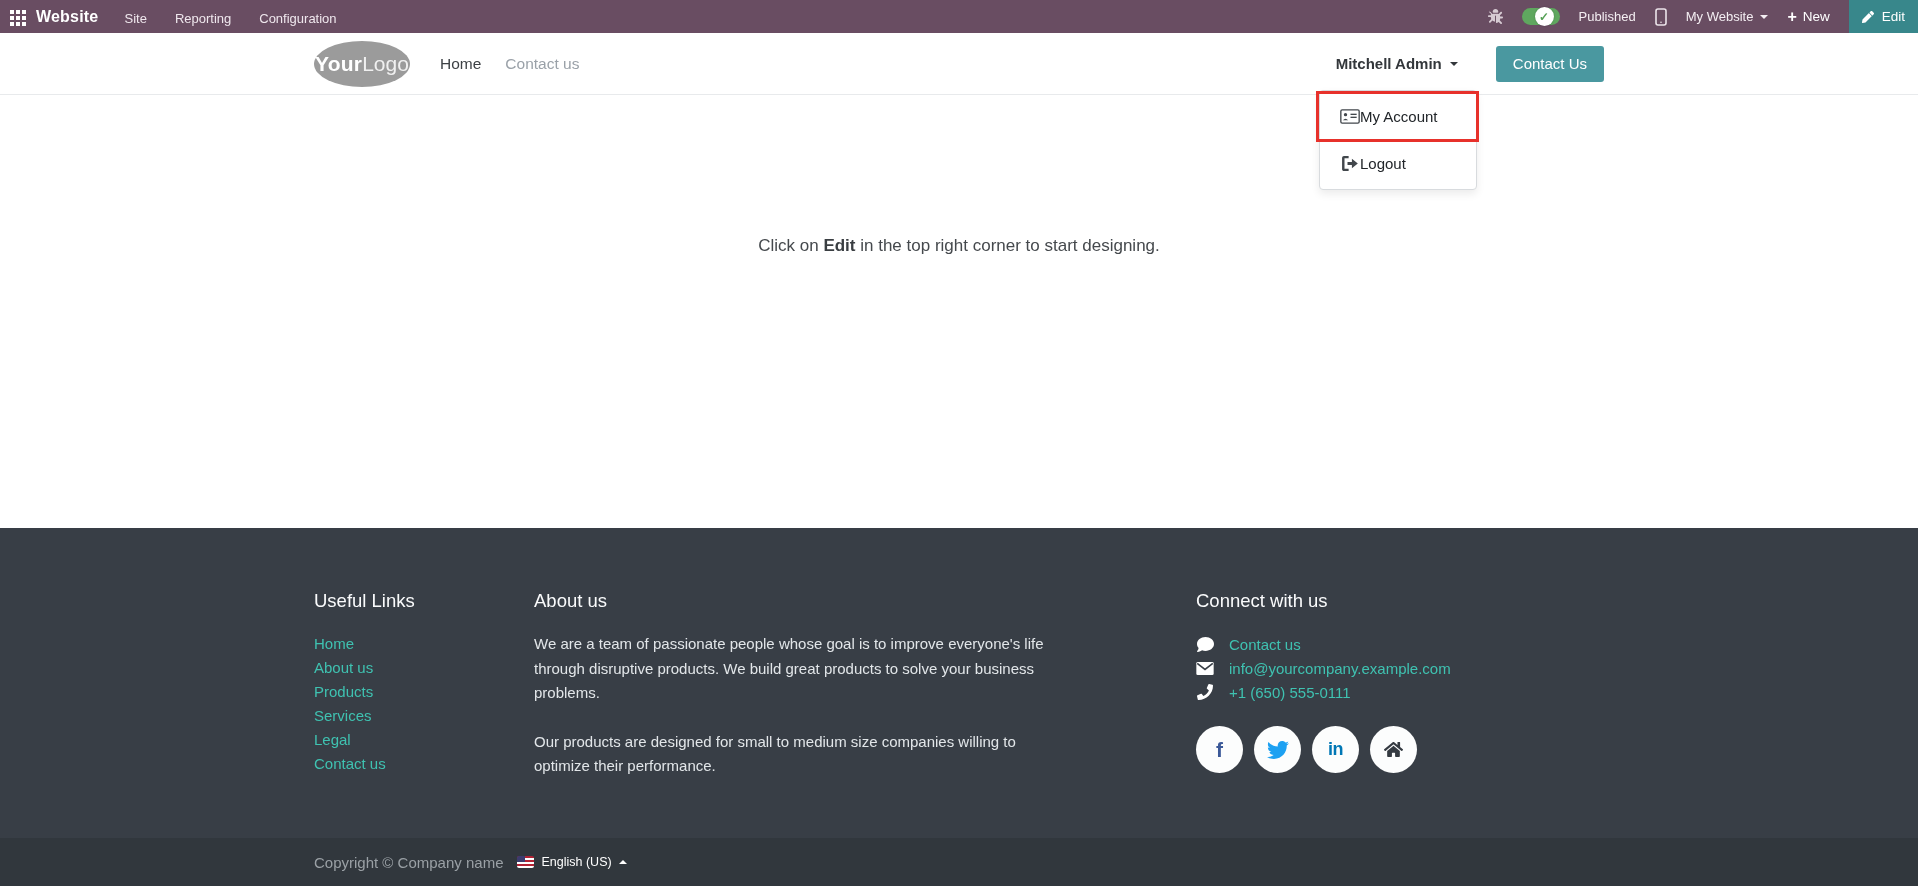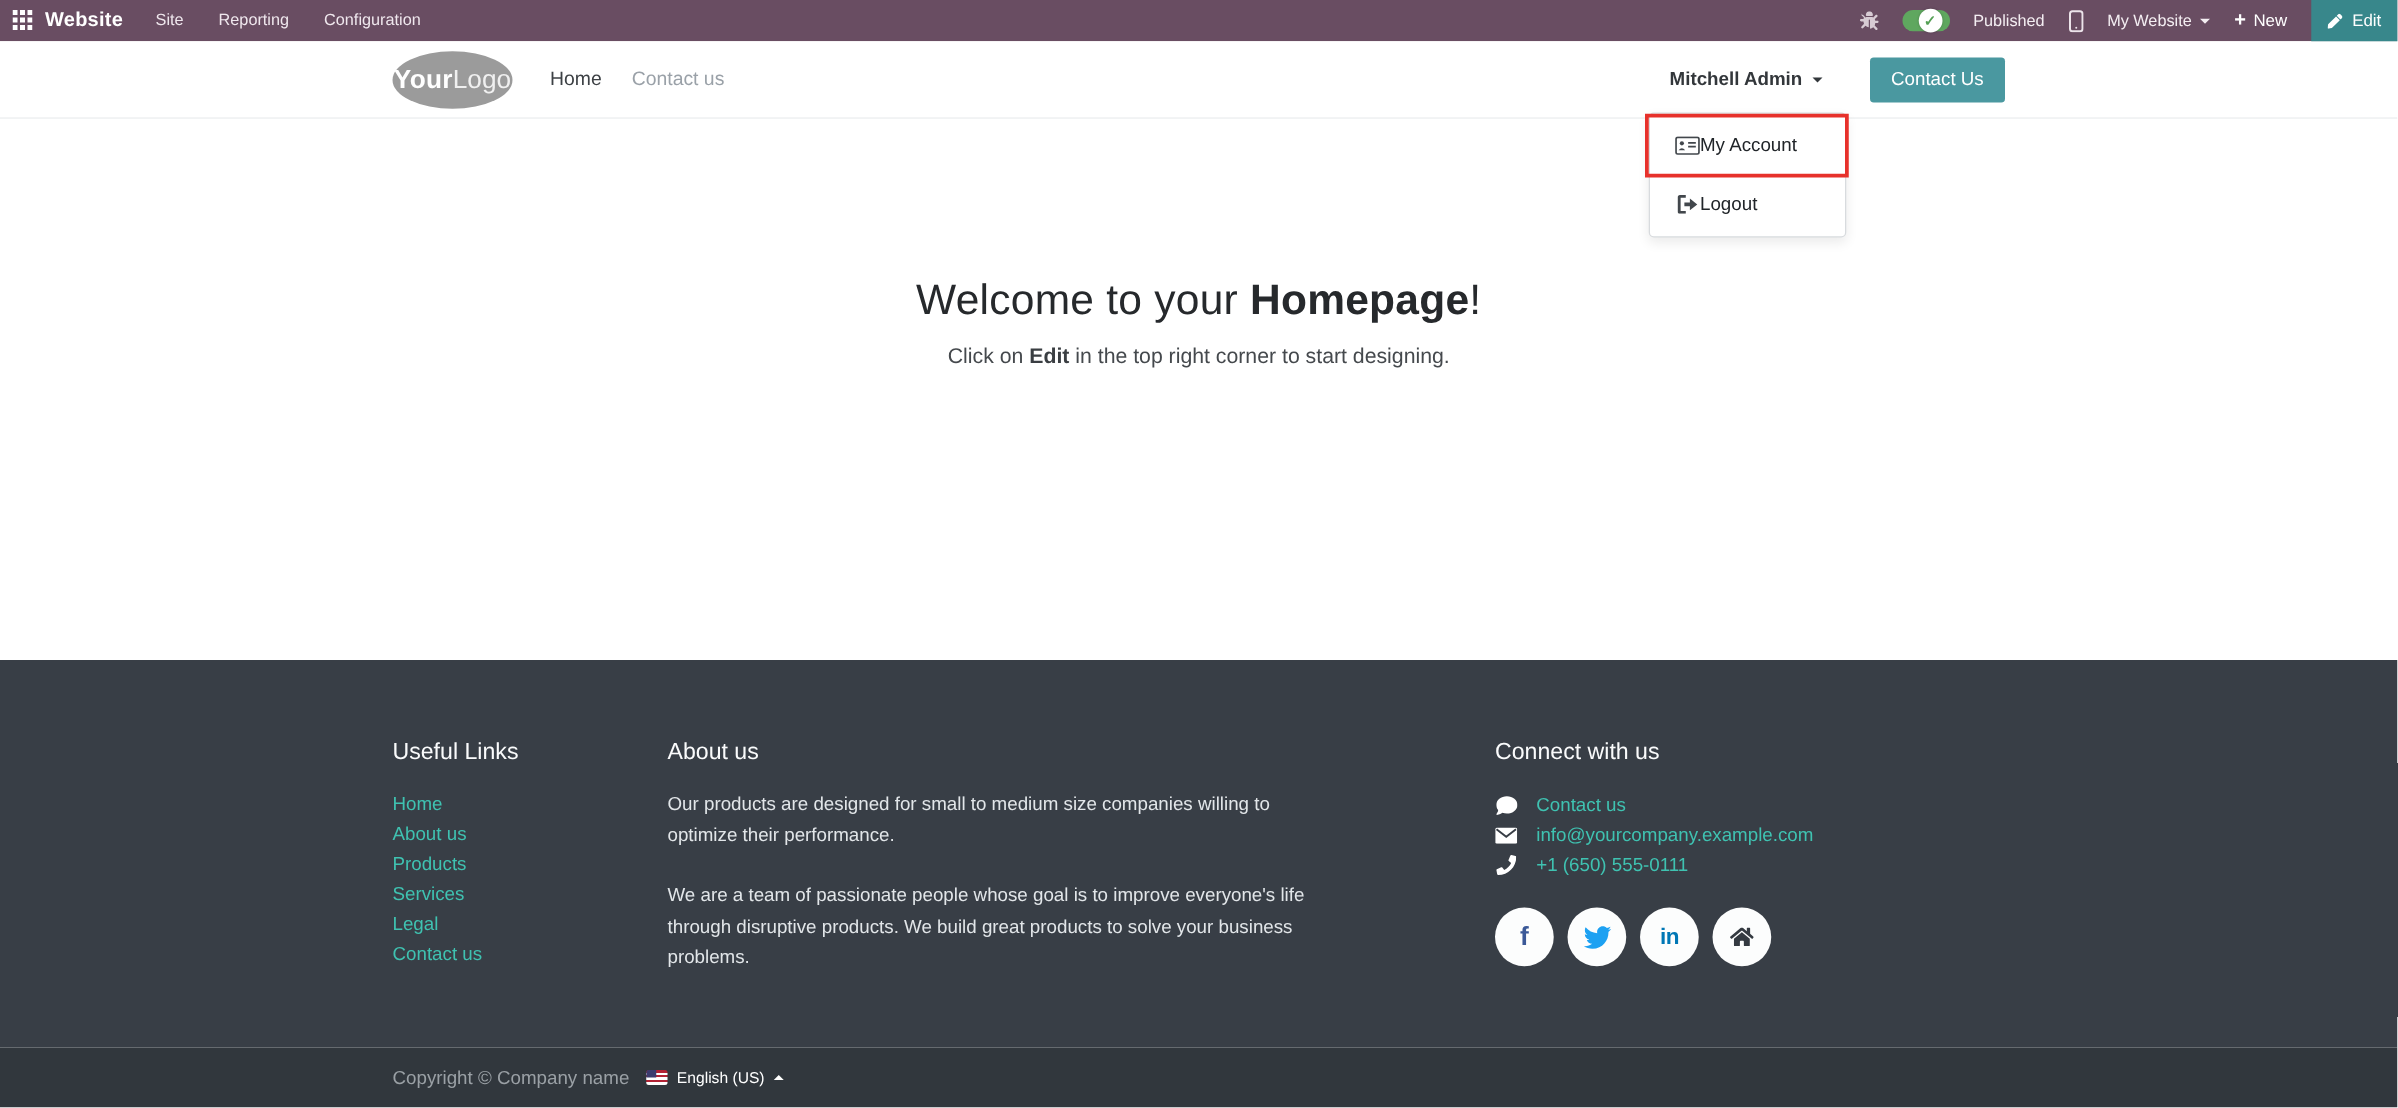--- a/index.html
+++ b/index.html
@@ -8,21 +8,21 @@
     width:1918px; height:886px; position:relative; overflow:hidden;
     font-family:"Liberation Sans", sans-serif; background:#fff;
     -webkit-font-smoothing:antialiased;
   }
 
   
   .topbar {
     height:33px; background:#694d62; display:flex; align-items:center;
     color:#fff; padding-left:10px;
   }
-  .tb-left { display:flex; align-items:flex-start; }
+  .tb-left { display:flex; align-items:flex-end; }
   .grid-icon { display:flex; margin-right:10px; cursor:pointer; }
   .app-name { font-size:16px; font-weight:700; letter-spacing:.2px; cursor:pointer; }
   .tb-menus { display:flex; margin-left:26px; gap:28px; }
   .tb-menus span { font-size:13px; color:#efe7ed; cursor:pointer; }
   .tb-right { margin-left:auto; display:flex; align-items:center; gap:19px; }
   .bug-icon svg { display:block; }
   .toggle {
     width:38px; height:17px; border-radius:9px; background:#5fa75f; position:relative; cursor:pointer;
   }
   .toggle .knob {
@@ -212,39 +212,38 @@
         <path d="M7 0 H2 C.9 0 0 .9 0 2 v12 c0 1.1 .9 2 2 2 h5 v-2.4 H2.6 V2.4 H7 Z"></path>
         <path d="M10.5 3 L16.8 8 L10.5 13 V9.6 H5.8 V6.4 h4.7 Z"></path>
       </svg>
     </span>
     <span>Logout</span>
   </div>
 </div>
 <div class="red-annotation"></div>
 
 <main class="hero">
-  <h1><span>Welcome to your </span><b>Homepage</b><span>!</span></h1>
   <p><span>Click on </span><b>Edit</b><span> in the top right corner to start designing.</span></p>
 </main>
 
 <footer class="footer">
   <div class="container footer-cols">
     <div class="fcol col-links">
       <h5>Useful Links</h5>
       <a>Home</a>
       <a>About us</a>
       <a>Products</a>
       <a>Services</a>
       <a>Legal</a>
       <a>Contact us</a>
     </div>
     <div class="fcol col-about">
       <h5>About us</h5>
+      <p>We are a team of passionate people whose goal is to improve everyone's life through disruptive products. We build great products to solve your business problems.</p>
       <p>Our products are designed for small to medium size companies willing to optimize their performance.</p>
-      <p>We are a team of passionate people whose goal is to improve everyone's life through disruptive products. We build great products to solve your business problems.</p>
     </div>
     <div class="fcol col-connect">
       <h5>Connect with us</h5>
       <div class="contact-row">
         <span class="c-ico">
           <svg width="17" height="17" viewBox="0 0 512 512" fill="#fff">
               <path d="M512 240c0 114.9-114.6 208-256 208-37.1 0-72.3-6.4-104.1-17.9-11.9 8.7-31.3 20.6-54.3 30.6C73.6 471.1 44.7 480 16 480c-6.5 0-12.3-3.9-14.8-9.9-2.5-6-1.1-12.8 3.4-17.4 .3-.3 .7-.7 1.3-1.4 1.1-1.2 2.8-3.1 4.9-5.7 4.1-5 9.6-12.4 15.2-21.6 10-16.6 19.5-38.4 21.4-62.9C17.7 326.8 0 285.1 0 240 0 125.1 114.6 32 256 32s256 93.1 256 208z"></path>
             </svg>
         </span>
         <a>Contact us</a>

